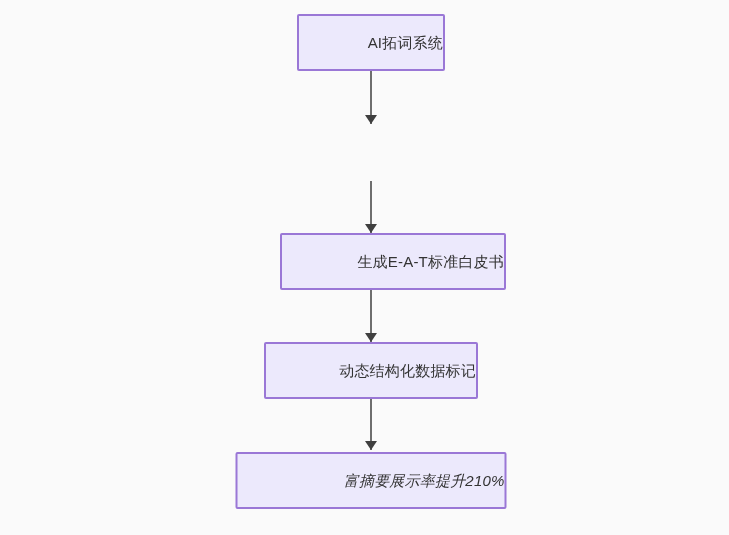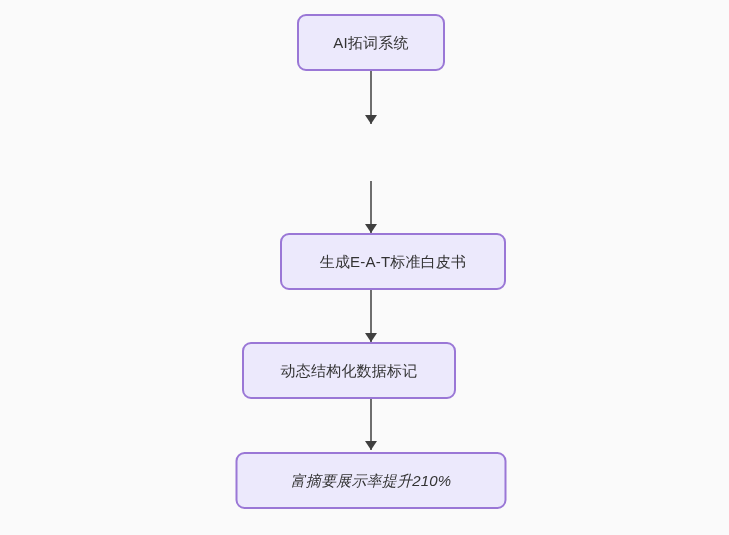--- a/index.html
+++ b/index.html
@@ -18,24 +18,24 @@
     position: relative;
     width: 729px;
     height: 535px;
   }
 
   .node {
     position: absolute;
     box-sizing: border-box;
     background: #ece9fc;
     border: 2px solid #9a77d6;
-    border-radius: 9px;
+    border-radius: 2px;
     display: flex;
     align-items: center;
-    justify-content: center;
+    justify-content: flex-end;
     height: 57px;
     transform: translateX(-50%);
   }
 
   .node-label {
     font-size: 15px;
     line-height: 1;
     color: #333333;
     letter-spacing: 0.2px;
     white-space: nowrap;
@@ -96,21 +96,21 @@
 
   <div class="node" id="node1" style="left: 371px; top: 14px; width: 148px; height: 57px;">
     <span class="node-label">AI拓词系统</span>
   </div>
 
 
   <div class="node" id="node3" style="left: 353px; top: 233px; width: 226px; height: 57px; margin-left: 40px;">
     <span class="node-label">生成E-A-T标准白皮书</span>
   </div>
 
-  <div class="node" id="node4" style="left: 349px; top: 342px; width: 214px; height: 57px;">
+  <div class="node" id="node4" style="left: 371px; top: 342px; width: 214px; height: 57px;">
     <span class="node-label">动态结构化数据标记</span>
   </div>
 
   <div class="node" id="node5" style="left: 371px; top: 452px; width: 271px; height: 57px; font-style: italic;">
     <span class="node-label">富摘要展示率提升210%</span>
   </div>
 
 </div>
 
 </body></html>

